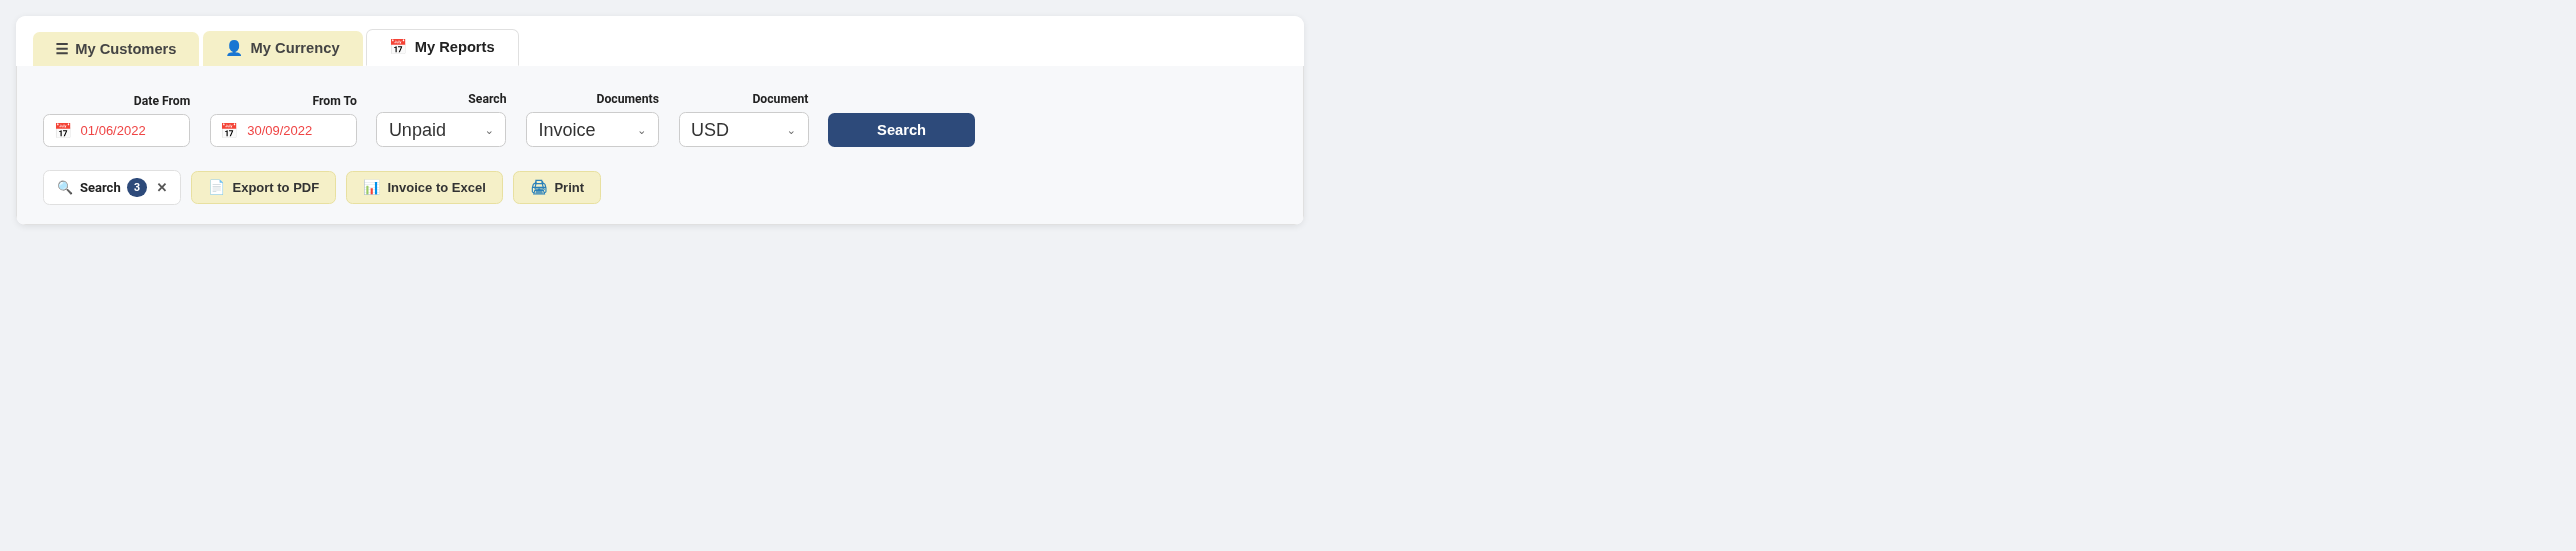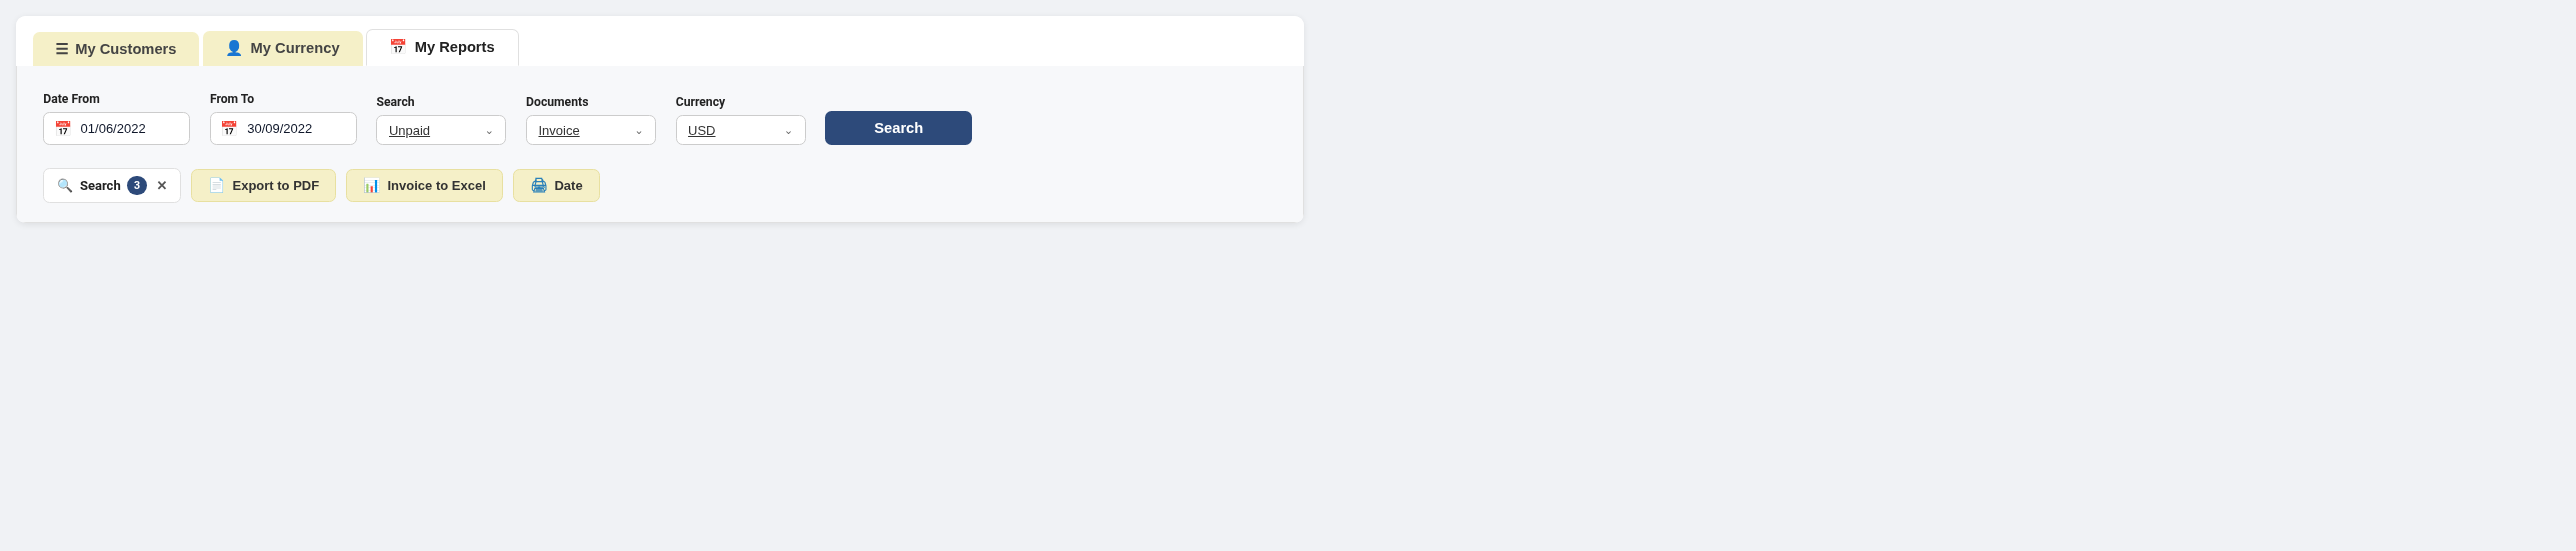--- a/index.html
+++ b/index.html
@@ -64,37 +64,37 @@
     }
     .filter-group {
       display: flex;
       flex-direction: column;
       gap: 6.5px;
     }
     .filter-label {
       font-size: 12.2px;
       font-weight: 700;
       color: #222;
-      text-align: left;
+      text-align: right;
     }
     .date-input-wrap {
       display: flex;
       align-items: center;
       background: #fff;
       border: 1.2px solid #ccc;
       border-radius: 6.5px;
       padding: 6.5px 9.8px;
       gap: 8.2px;
       min-width: 147px;
     }
     .date-input-wrap input {
       border: none;
       outline: none;
       font-size: 13px;
-      color: #0f172a;
+      color: #ef4444;
       background: transparent;
       width: 90px;
     }
     .cal-icon {
       color: #555;
       font-size: 14.7px;
     }
     .select-wrap {
       display: flex;
       align-items: center;
@@ -102,27 +102,26 @@
       border: 1.2px solid #ccc;
       border-radius: 6.5px;
       padding: 6.5px 11.4px;
       gap: 6.5px;
       min-width: 130px;
       cursor: pointer;
     }
     .select-wrap select {
       border: none;
       outline: none;
-      font-size: 13px;
+      font-size: 18px;
       color: #333;
       background: transparent;
       cursor: pointer;
       flex: 1;
       appearance: none;
-      text-decoration: underline;
       -webkit-appearance: none;
     }
     .chevron-icon {
       color: #666;
       font-size: 11.4px;
     }
     .search-btn {
       background: #2d4a7a;
       color: #fff;
       border: none;
@@ -254,21 +253,21 @@
             <option>Invoice</option>
             <option>All</option>
             <option>Quote</option>
             <option>Credit Note</option>
           </select>
           <span class="chevron-icon">⌄</span>
         </div>
       </div>
 
       <div class="filter-group">
-        <label class="filter-label">Currency</label>
+        <label class="filter-label">Document</label>
         <div class="select-wrap">
           <select>
             <option>USD</option>
             <option>EUR</option>
             <option>GBP</option>
             <option>AUD</option>
           </select>
           <span class="chevron-icon">⌄</span>
         </div>
       </div>
@@ -286,18 +285,18 @@
       <button class="action-btn">
         <span class="action-btn-icon pdf-icon">📄</span>
         <span>Export to PDF</span>
       </button>
       <button class="action-btn">
         <span class="action-btn-icon excel-icon">📊</span>
         <span>Invoice to Excel</span>
       </button>
       <button class="action-btn">
         <span class="action-btn-icon print-icon">🖨</span>
-        <span>Date</span>
+        <span>Print</span>
       </button>
     </div>
   </div>
 </div>
 
 
 </body></html>

